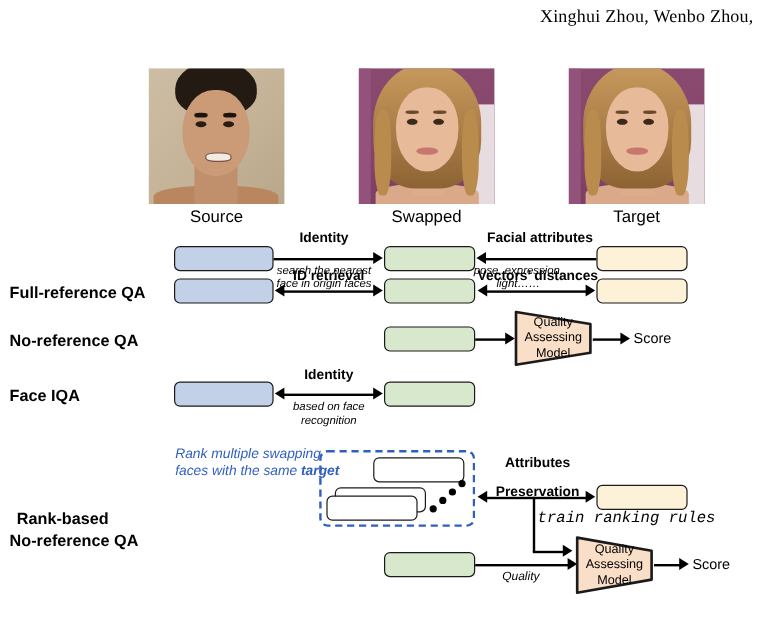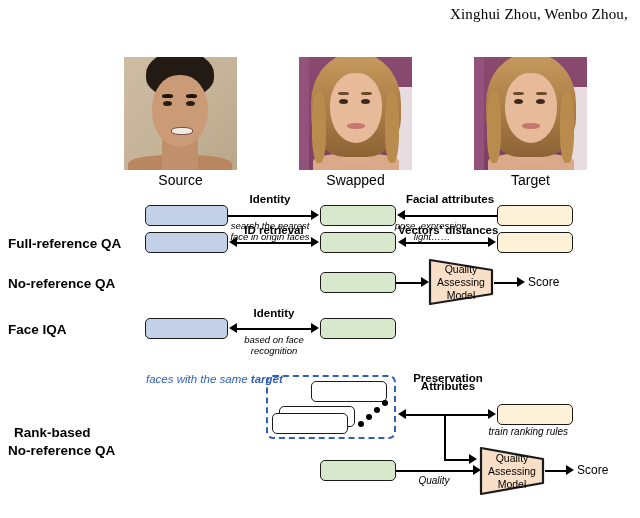--- a/index.html
+++ b/index.html
@@ -283,45 +283,46 @@
 <div class="atitle" style="left:232px;top:307px;width:84px;">Identity</div>
 <div class="asub" style="left:222px;top:334px;width:104px;">
   <div>based on face</div>
   <div>recognition</div>
 </div>
 
 <div class="abs rowlabel" style="left:14px;top:425px;">Rank-based</div>
 <div class="abs rowlabel" style="left:8px;top:443px;">No-reference QA</div>
 
 <div id="ranktext" style="left:146px;top:372px;width:120px;">
+  <div>Rank multiple swapping</div>
   <div><span>faces with the same </span><b>target</b></div>
 </div>
 
 <div id="dashbox" style="left:266px;top:375px;width:130px;height:64px;"></div>
 <div class="nbox white" style="left:311px;top:381px;width:76px;"></div>
 <div class="nbox white" style="left:279px;top:406px;width:76px;"></div>
 <div class="nbox white" style="left:272px;top:413px;width:76px;"></div>
 <div class="dots" style="left:356px;top:400px;width:36px;height:24px;">
   <div class="dot" style="left:26px;top:0px;"></div>
   <div class="dot" style="left:18px;top:7px;"></div>
   <div class="dot" style="left:10px;top:14px;"></div>
   <div class="dot" style="left:2px;top:21px;"></div>
 </div>
 
 <div class="nbox cream" style="left:497px;top:404px;width:76px;"></div>
 <div class="hline" style="left:405px;top:414px;width:84px;"></div>
 <div class="ahead ah-r" style="left:488px;top:409px;"></div>
 <div class="ahead ah-l" style="left:398px;top:409px;"></div>
 <div class="atitle" style="left:400px;top:380px;width:96px;">Attributes</div>
-<div class="atitle" style="left:400px;top:372px;width:96px;">Preservation</div>
+<div class="atitle" style="left:400px;top:404px;width:96px;">Preservation</div>
 
 <div class="vline" style="left:444px;top:414px;height:46px;"></div>
 <div class="hline" style="left:444px;top:459px;width:26px;"></div>
 <div class="ahead ah-r" style="left:469px;top:454px;"></div>
-<div class="asub" style="left:448px;top:426px;width:120px;text-align:right;font-size:10px;">train ranking rules</div>
+<div class="asub" style="left:448px;top:426px;width:120px;text-align:right;font-size:13px;font-family:Liberation Mono, monospace;">train ranking rules</div>
 
 <div class="nbox green" style="left:320px;top:460px;width:76px;"></div>
 <div class="hline" style="left:396px;top:470px;width:78px;"></div>
 <div class="ahead ah-r" style="left:473px;top:465px;"></div>
 <div class="asub" style="left:398px;top:475px;width:72px;font-size:10px;">Quality</div>
 
 <div class="trap" style="left:479px;top:446px;width:66px;height:50px;">
   <svg width="66" height="50" viewBox="0 0 66 50">
     <polygon points="2,2 64,13 64,37 2,48" fill="#fadfc8" stroke="#1b1b1b" stroke-width="2.2" stroke-linejoin="round"></polygon>
   </svg>

